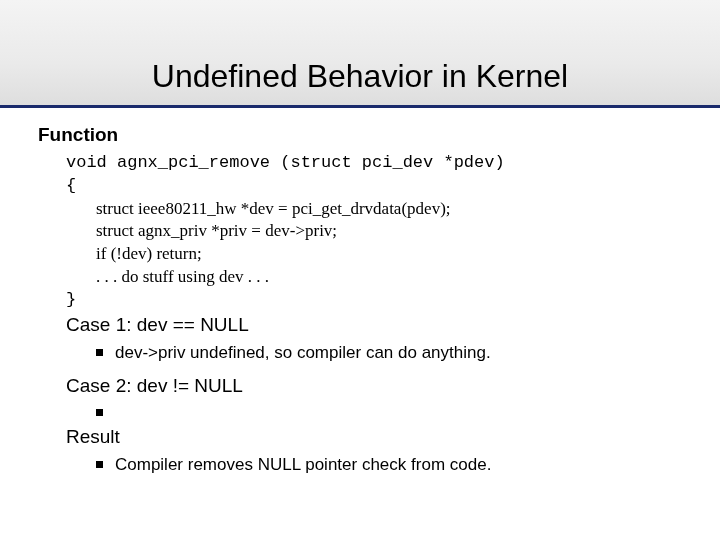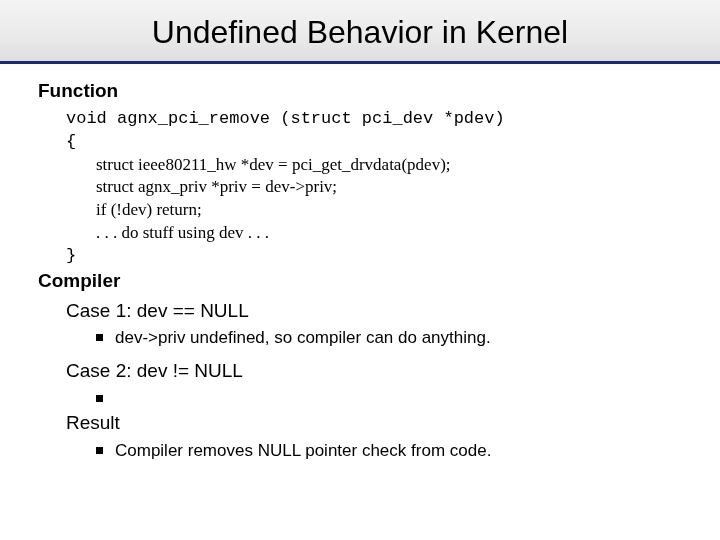--- a/index.html
+++ b/index.html
@@ -14,20 +14,21 @@
   .title-bar {
     background: linear-gradient(to bottom, #f4f4f4 0%, #eaeaea 60%, #dedede 100%);
     border-bottom: 3px solid #1a2a6c;
     padding: 14px 0 10px 0;
   }
   .title {
     font-size: 32px;
     font-weight: 400;
     text-align: center;
     font-family: Arial, sans-serif;
+    margin-top: 44px;
   }
   .content {
     padding: 14px 38px 0 38px;
     font-size: 18px;
     line-height: 1.35;
   }
   .heading {
     font-size: 19px;
     font-weight: 700;
     margin-bottom: 4px;
@@ -77,21 +78,20 @@
   <div class="code-block">
     <div>void agnx_pci_remove (struct pci_dev *pdev)</div>
     <div>{</div>
     <div class="code-line-indent">struct ieee80211_hw *dev = pci_get_drvdata(pdev);</div>
     <div class="code-line-indent">struct agnx_priv *priv = dev-&gt;priv;</div>
     <div class="code-line-indent">if (!dev) return;</div>
     <div class="code-line-indent">. . . do stuff using dev . . .</div>
     <div>}</div>
   </div>
 
-  <div class="heading">Compiler</div>
 
   <div class="sub1">Case 1: dev == NULL</div>
   <div class="bullet-row">
     <div class="bullet-square"></div>
     <div>dev-&gt;priv undefined, so compiler can do anything.</div>
   </div>
 
   <div class="sub1">Case 2: dev != NULL</div>
   <div class="bullet-row">
     <div class="bullet-square"></div>

